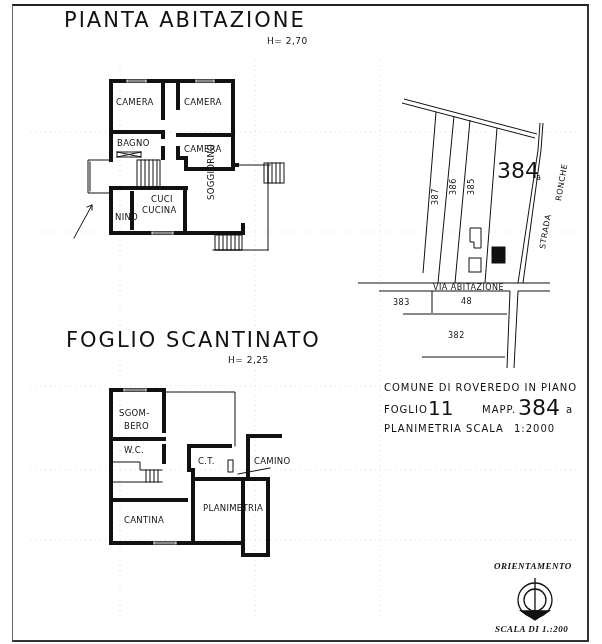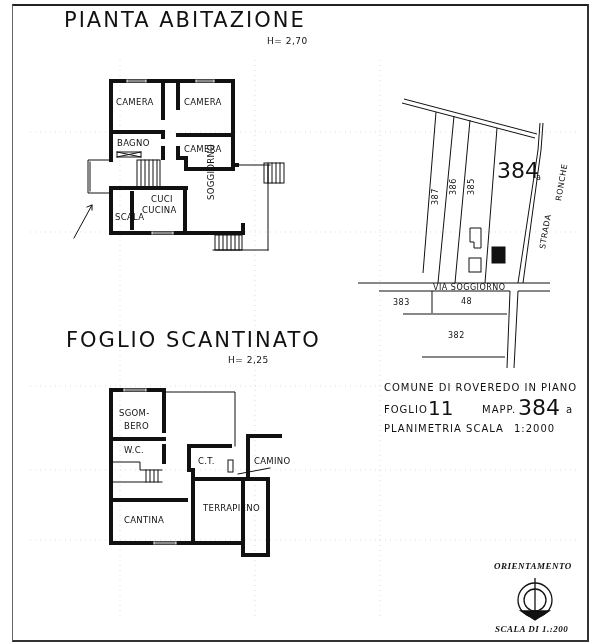--- a/index.html
+++ b/index.html
@@ -193,44 +193,44 @@
 </svg>
 
 <div class="t title" style="left:64px; top:8px;">PIANTA ABITAZIONE</div>
 <div class="t h" style="left:228px; top:36px;padding-left:39px;">H= 2,70</div>
 
 <div class="t room" style="left:116px; top:97px;">CAMERA</div>
 <div class="t room" style="left:184px; top:97px;">CAMERA</div>
 <div class="t room" style="left:117px; top:138px;">BAGNO</div>
 <div class="t room" style="left:184px; top:144px;">CAMERA</div>
 <div class="t room" style="left:115px; top:194px;padding-left:36px;">CUCI</div>
-<div class="t room" style="left:115px; top:212px;">SCALA</div>
+<div class="t room" style="left:115px; top:212px;">NINO</div>
 <div class="t room" style="left:142px; top:205px;">CUCINA</div>
 <div class="t room" style="left:206px; top:200px; transform: rotate(-90deg); transform-origin: left top;">SOGGIORNO</div>
 
 <div class="t title" style="left:66px; top:328px;">FOGLIO SCANTINATO</div>
 <div class="t h" style="left:228px; top:355px;">H= 2,25</div>
 
 <div class="t room" style="left:119px; top:408px;">SGOM-</div>
 <div class="t room" style="left:124px; top:421px;">BERO</div>
 <div class="t room" style="left:124px; top:445px;">W.C.</div>
 <div class="t room" style="left:198px; top:456px;">C.T.</div>
 <div class="t room" style="left:254px; top:456px;">CAMINO</div>
-<div class="t room" style="left:203px; top:503px;">TERRAPIENO</div>
+<div class="t room" style="left:203px; top:503px;">PLANIMETRIA</div>
 <div class="t room" style="left:124px; top:515px;">CANTINA</div>
 
 <div class="t cad" style="left:431px; top:205px; transform: rotate(-90deg); transform-origin: left top;">387</div>
 <div class="t cad" style="left:449px; top:195px; transform: rotate(-90deg); transform-origin: left top;">386</div>
 <div class="t cad" style="left:467px; top:195px; transform: rotate(-90deg); transform-origin: left top;">385</div>
 <div class="t big" style="left:497px; top:158px;">384</div>
 <div class="t cad" style="left:536px; top:173px;">a</div>
 <div class="t cad" style="left:393px; top:298px;">383</div>
 <div class="t cad" style="left:461px; top:297px;">48</div>
 <div class="t cad" style="left:448px; top:331px;">382</div>
-<div class="t cad" style="left:433px; top:283px;">VIA SOGGIORNO</div>
+<div class="t cad" style="left:433px; top:283px;">VIA ABITAZIONE</div>
 <div class="t cad" style="left:538px; top:248px; transform: rotate(-80deg); transform-origin: left top;">STRADA</div>
 <div class="t cad" style="left:554px; top:200px; transform: rotate(-80deg); transform-origin: left top;">RONCHE</div>
 
 <div class="t info" style="left:384px; top:382px;">COMUNE DI ROVEREDO IN PIANO</div>
 <div class="t info" style="left:384px; top:404px;">FOGLIO</div>
 <div class="t big" style="left:428px; top:396px; font-size:20px;">11</div>
 <div class="t info" style="left:482px; top:404px;">MAPP.</div>
 <div class="t big" style="left:518px; top:395px;">384</div>
 <div class="t info" style="left:566px; top:404px;">a</div>
 <div class="t info" style="left:384px; top:423px;">PLANIMETRIA SCALA</div>

